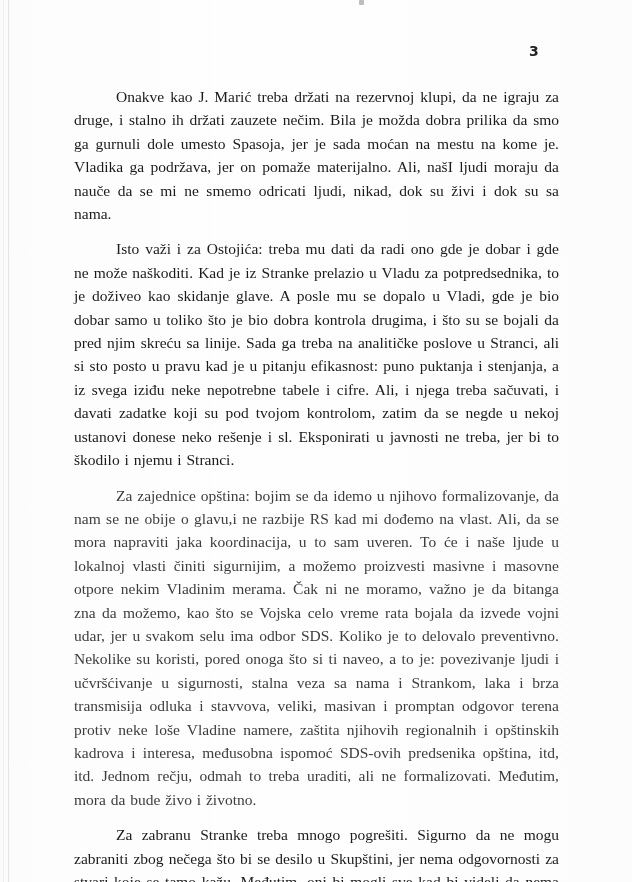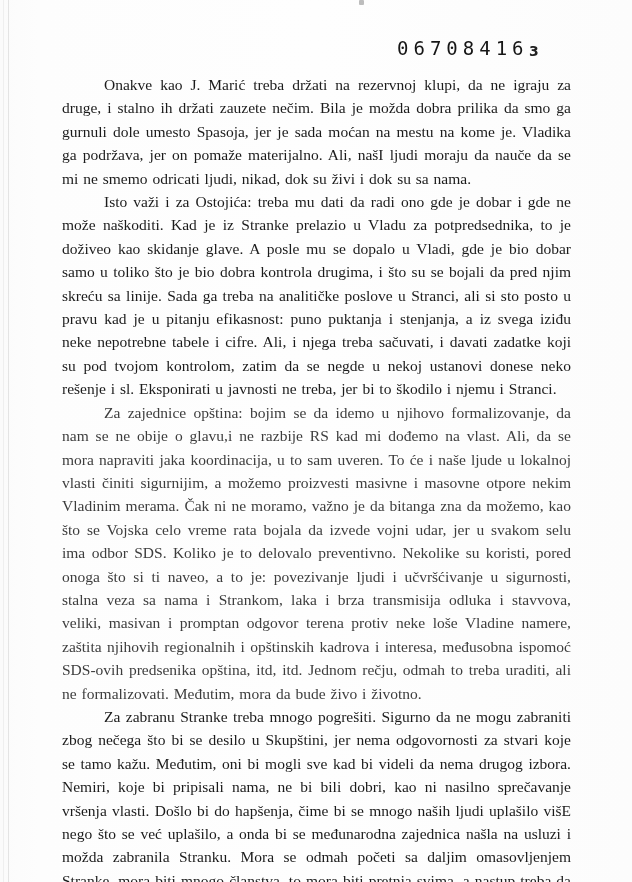--- a/index.html
+++ b/index.html
@@ -64,38 +64,37 @@
     left: 62px;
     top: 73px;
     width: 509px;
     font-size: 15.5px;
     line-height: 23.4px;
     text-align: justify;
     color: #1b1b1b;
     word-spacing: 1px;
   }
   .body-text p {
-    margin: 0;
+    margin: 12px;
     text-indent: 42px;
   }
   .body-text p.faded {
     color: #3d3d3d;
     font-family: Liberation Serif, serif;
   }
 </style>
 </head>
 <body>
 
 <div class="page">
 
   <div class="scan-edge-left2"></div>
   <div class="scan-edge-left"></div>
   <div class="scan-artifact-top"></div>
 
-  <div class="stamp">06708416</div>
 
   <div class="pagenum">3</div>
 
   <div class="body-text">
     <p>Onakve kao J. Marić treba držati na rezervnoj klupi, da ne igraju za druge, i stalno ih držati zauzete nečim. Bila je možda dobra prilika da smo ga gurnuli dole umesto Spasoja, jer je sada moćan na mestu na kome je. Vladika ga podržava, jer on pomaže materijalno. Ali, našI ljudi moraju da nauče da se mi ne smemo odricati ljudi, nikad, dok su živi i dok su sa nama.</p>
     <p>Isto važi i za Ostojića: treba mu dati da radi ono gde je dobar i gde ne može naškoditi. Kad je iz Stranke prelazio u Vladu za potpredsednika, to je doživeo kao skidanje glave. A posle mu se dopalo u Vladi, gde je bio dobar samo u toliko što je bio dobra kontrola drugima, i što su se bojali da pred njim skreću sa linije. Sada ga treba na analitičke poslove u Stranci, ali si sto posto u pravu kad je u pitanju efikasnost: puno puktanja i stenjanja, a iz svega iziđu neke nepotrebne tabele i cifre. Ali, i njega treba sačuvati, i davati zadatke koji su pod tvojom kontrolom, zatim da se negde u nekoj ustanovi donese neko rešenje i sl. Eksponirati u javnosti ne treba, jer bi to škodilo i njemu i Stranci.</p>
     <p class="faded">Za zajednice opština: bojim se da idemo u njihovo formalizovanje, da nam se ne obije o glavu,i ne razbije RS kad mi dođemo na vlast. Ali, da se mora napraviti jaka koordinacija, u to sam uveren. To će i naše ljude u lokalnoj vlasti činiti sigurnijim, a možemo proizvesti masivne i masovne otpore nekim Vladinim merama. Čak ni ne moramo, važno je da bitanga zna da možemo, kao što se Vojska celo vreme rata bojala da izvede vojni udar, jer u svakom selu ima odbor SDS. Koliko je to delovalo preventivno. Nekolike su koristi, pored onoga što si ti naveo, a to je: povezivanje ljudi i učvršćivanje u sigurnosti, stalna veza sa nama i Strankom, laka i brza transmisija odluka i stavvova, veliki, masivan i promptan odgovor terena protiv neke loše Vladine namere, zaštita njihovih regionalnih i opštinskih kadrova i interesa, međusobna ispomoć SDS-ovih predsenika opština, itd, itd. Jednom rečju, odmah to treba uraditi, ali ne formalizovati. Međutim, mora da bude živo i životno.</p>
     <p>Za zabranu Stranke treba mnogo pogrešiti. Sigurno da ne mogu zabraniti zbog nečega što bi se desilo u Skupštini, jer nema odgovornosti za stvari koje se tamo kažu. Međutim, oni bi mogli sve kad bi videli da nema drugog izbora. Nemiri, koje bi pripisali nama, ne bi bili dobri, kao ni nasilno sprečavanje vršenja vlasti. Došlo bi do hapšenja, čime bi se mnogo naših ljudi uplašilo višE nego što se već uplašilo, a onda bi se međunarodna zajednica našla na usluzi i možda zabranila Stranku. Mora se odmah početi sa daljim omasovljenjem Stranke, mora biti mnogo članstva, to mora biti pretnja svima, a nastup treba da bude kombinovan, stalan, saopštenja domišljena i prisutna u medijima.</p>
   </div>
 

